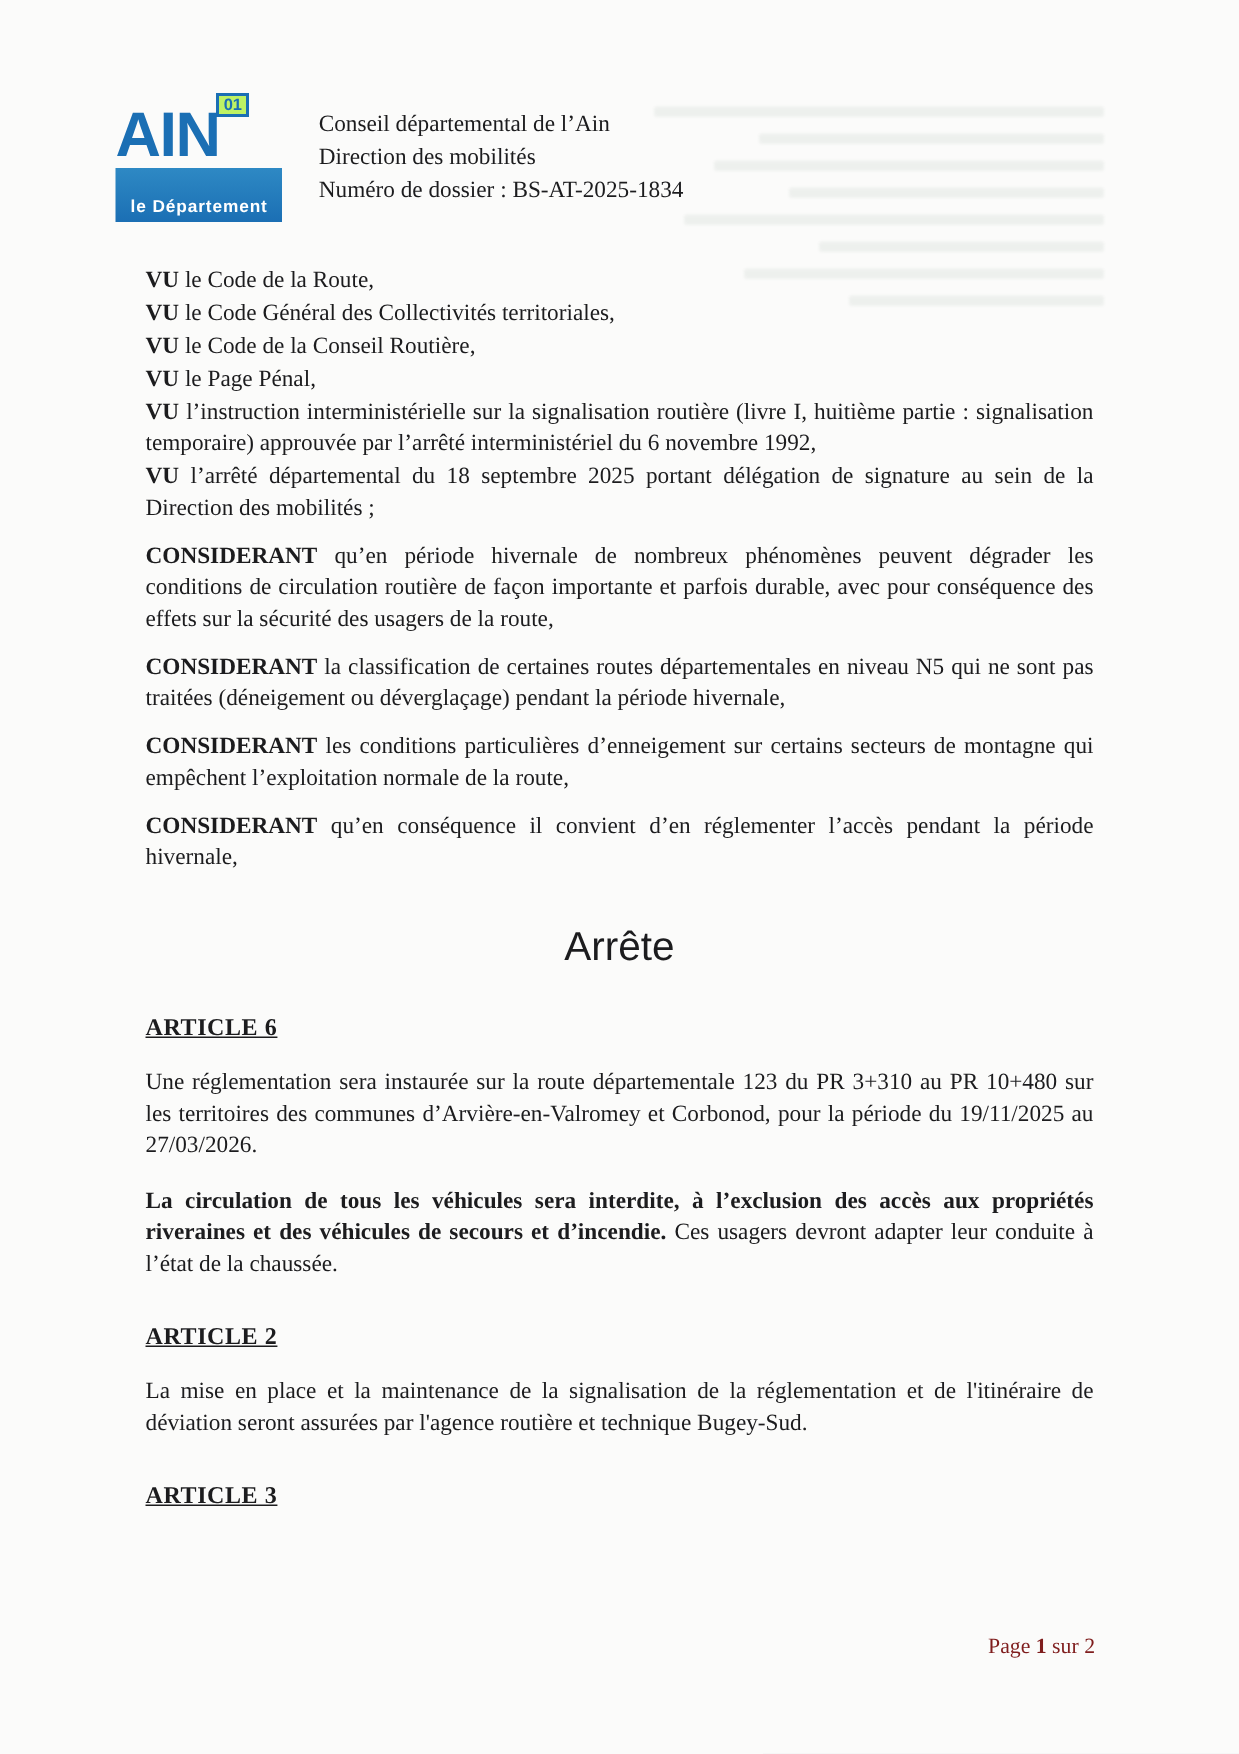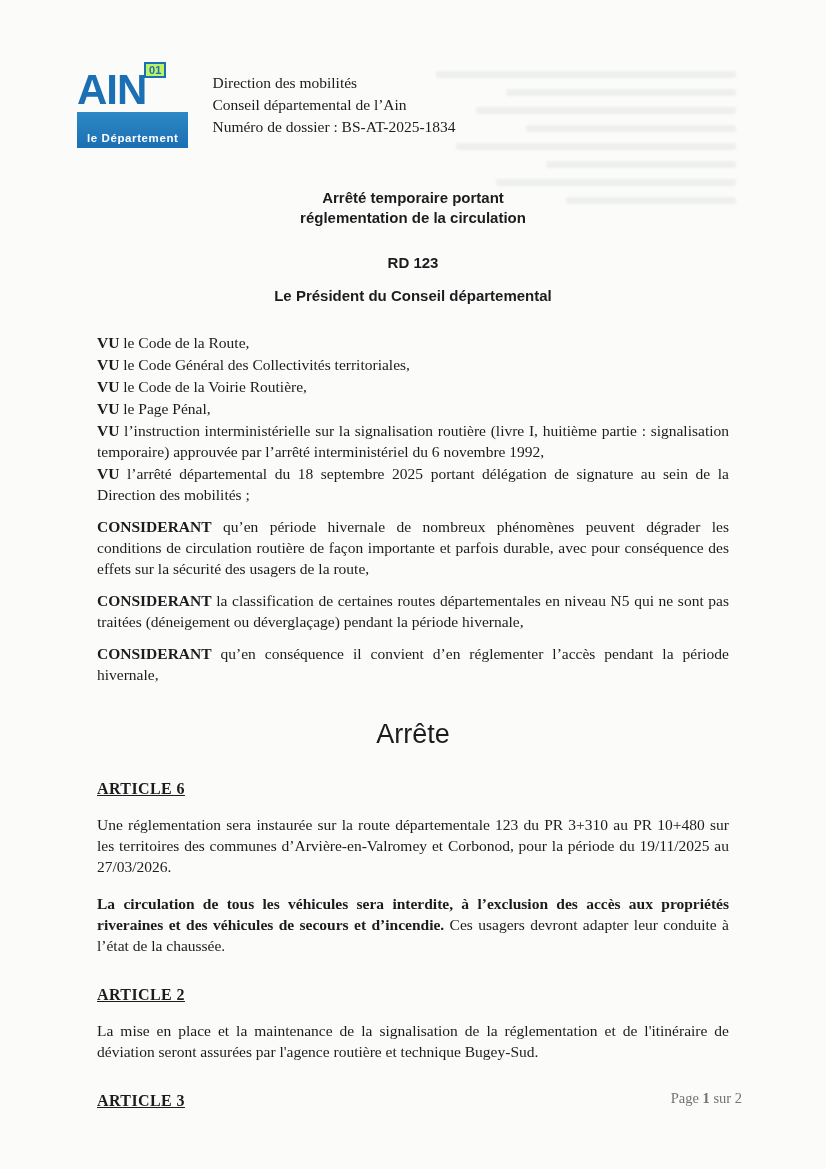--- a/index.html
+++ b/index.html
@@ -67,22 +67,22 @@
 
   .article-heading {
     font-weight: bold; font-size: 16px; text-decoration: underline;
     letter-spacing: 0.4px; margin: 30px 0 0;
   }
   .article-body { margin-top: 16px; font-size: 15.5px; line-height: 21px; text-align: justify; }
   .article-body p + p { margin-top: 13px; }
   .emph { font-weight: bold; }
 
   .footer {
-    position: absolute; right: 84px; bottom: 62px;
-    font-size: 14.5px; color: #737373;
+    position: absolute; right: 96px; bottom: 62px;
+    font-size: 14.5px; color: #7f1d1d;
   }
   .footer .pnum { font-weight: bold; }
 </style>
 </head>
 <body>
 
 <div class="page">
 
   <div class="bleed">
     <div class="bl" style="width:300px"></div>
@@ -97,45 +97,38 @@
 
   <div class="header-row">
     <div class="logo">
       <div class="logo-top">
         <span class="logo-ain">AIN</span>
         <span class="logo-num">01</span>
       </div>
       <div class="logo-band">le Département</div>
     </div>
     <div class="header-text">
+      <div>Conseil départemental de l’Ain</div>
       <div>Direction des mobilités</div>
-      <div>Conseil départemental de l’Ain</div>
       <div>Numéro de dossier : BS-AT-2025-1834</div>
     </div>
   </div>
 
-  <div class="title-block">
-    <div class="doc-title">
-      <div>Arrêté temporaire portant</div>
-      <div>réglementation de la circulation</div>
-    </div>
-    <div class="road">RD 123</div>
-    <div class="authority">Le Président du Conseil départemental</div>
-  </div>
 
   <div class="body-text">
     <p class="vu-line"><span class="lbl">VU</span> <span>le Code de la Route,</span></p>
     <p class="vu-line"><span class="lbl">VU</span> <span>le Code Général des Collectivités territoriales,</span></p>
-    <p class="vu-line"><span class="lbl">VU</span> <span>le Code de la Voirie Routière,</span></p>
+    <p class="vu-line"><span class="lbl">VU</span> <span>le Code de la Conseil Routière,</span></p>
     <p class="vu-line"><span class="lbl">VU</span> <span>le Page Pénal,</span></p>
     <p class="vu-para"><span class="lbl">VU</span> <span>l’instruction interministérielle sur la signalisation routière (livre I, huitième partie : signalisation temporaire) approuvée par l’arrêté interministériel du 6 novembre 1992,</span></p>
     <p class="vu-para"><span class="lbl">VU</span> <span>l’arrêté départemental du 18 septembre 2025 portant délégation de signature au sein de la Direction des mobilités ;</span></p>
 
     <p class="cons"><span class="lbl">CONSIDERANT</span> <span>qu’en période hivernale de nombreux phénomènes peuvent dégrader les conditions de circulation routière de façon importante et parfois durable, avec pour conséquence des effets sur la sécurité des usagers de la route,</span></p>
     <p class="cons"><span class="lbl">CONSIDERANT</span> <span>la classification de certaines routes départementales en niveau N5 qui ne sont pas traitées (déneigement ou déverglaçage) pendant la période hivernale,</span></p>
+    <p class="cons"><span class="lbl">CONSIDERANT</span> <span>les conditions particulières d’enneigement sur certains secteurs de montagne qui empêchent l’exploitation normale de la route,</span></p>
     <p class="cons"><span class="lbl">CONSIDERANT</span> <span>qu’en conséquence il convient d’en réglementer l’accès pendant la période hivernale,</span></p>
   </div>
 
   <div class="arrete-title">Arrête</div>
 
   <div>
     <div class="article-heading">ARTICLE 6</div>
     <div class="article-body">
       <p>Une réglementation sera instaurée sur la route départementale 123 du PR 3+310 au PR 10+480 sur les territoires des communes d’Arvière-en-Valromey et Corbonod, pour la période du 19/11/2025 au 27/03/2026.</p>
       <p><span class="emph">La circulation de tous les véhicules sera interdite, à l’exclusion des accès aux propriétés riveraines et des véhicules de secours et d’incendie.</span><span> Ces usagers devront adapter leur conduite à l’état de la chaussée.</span></p>

